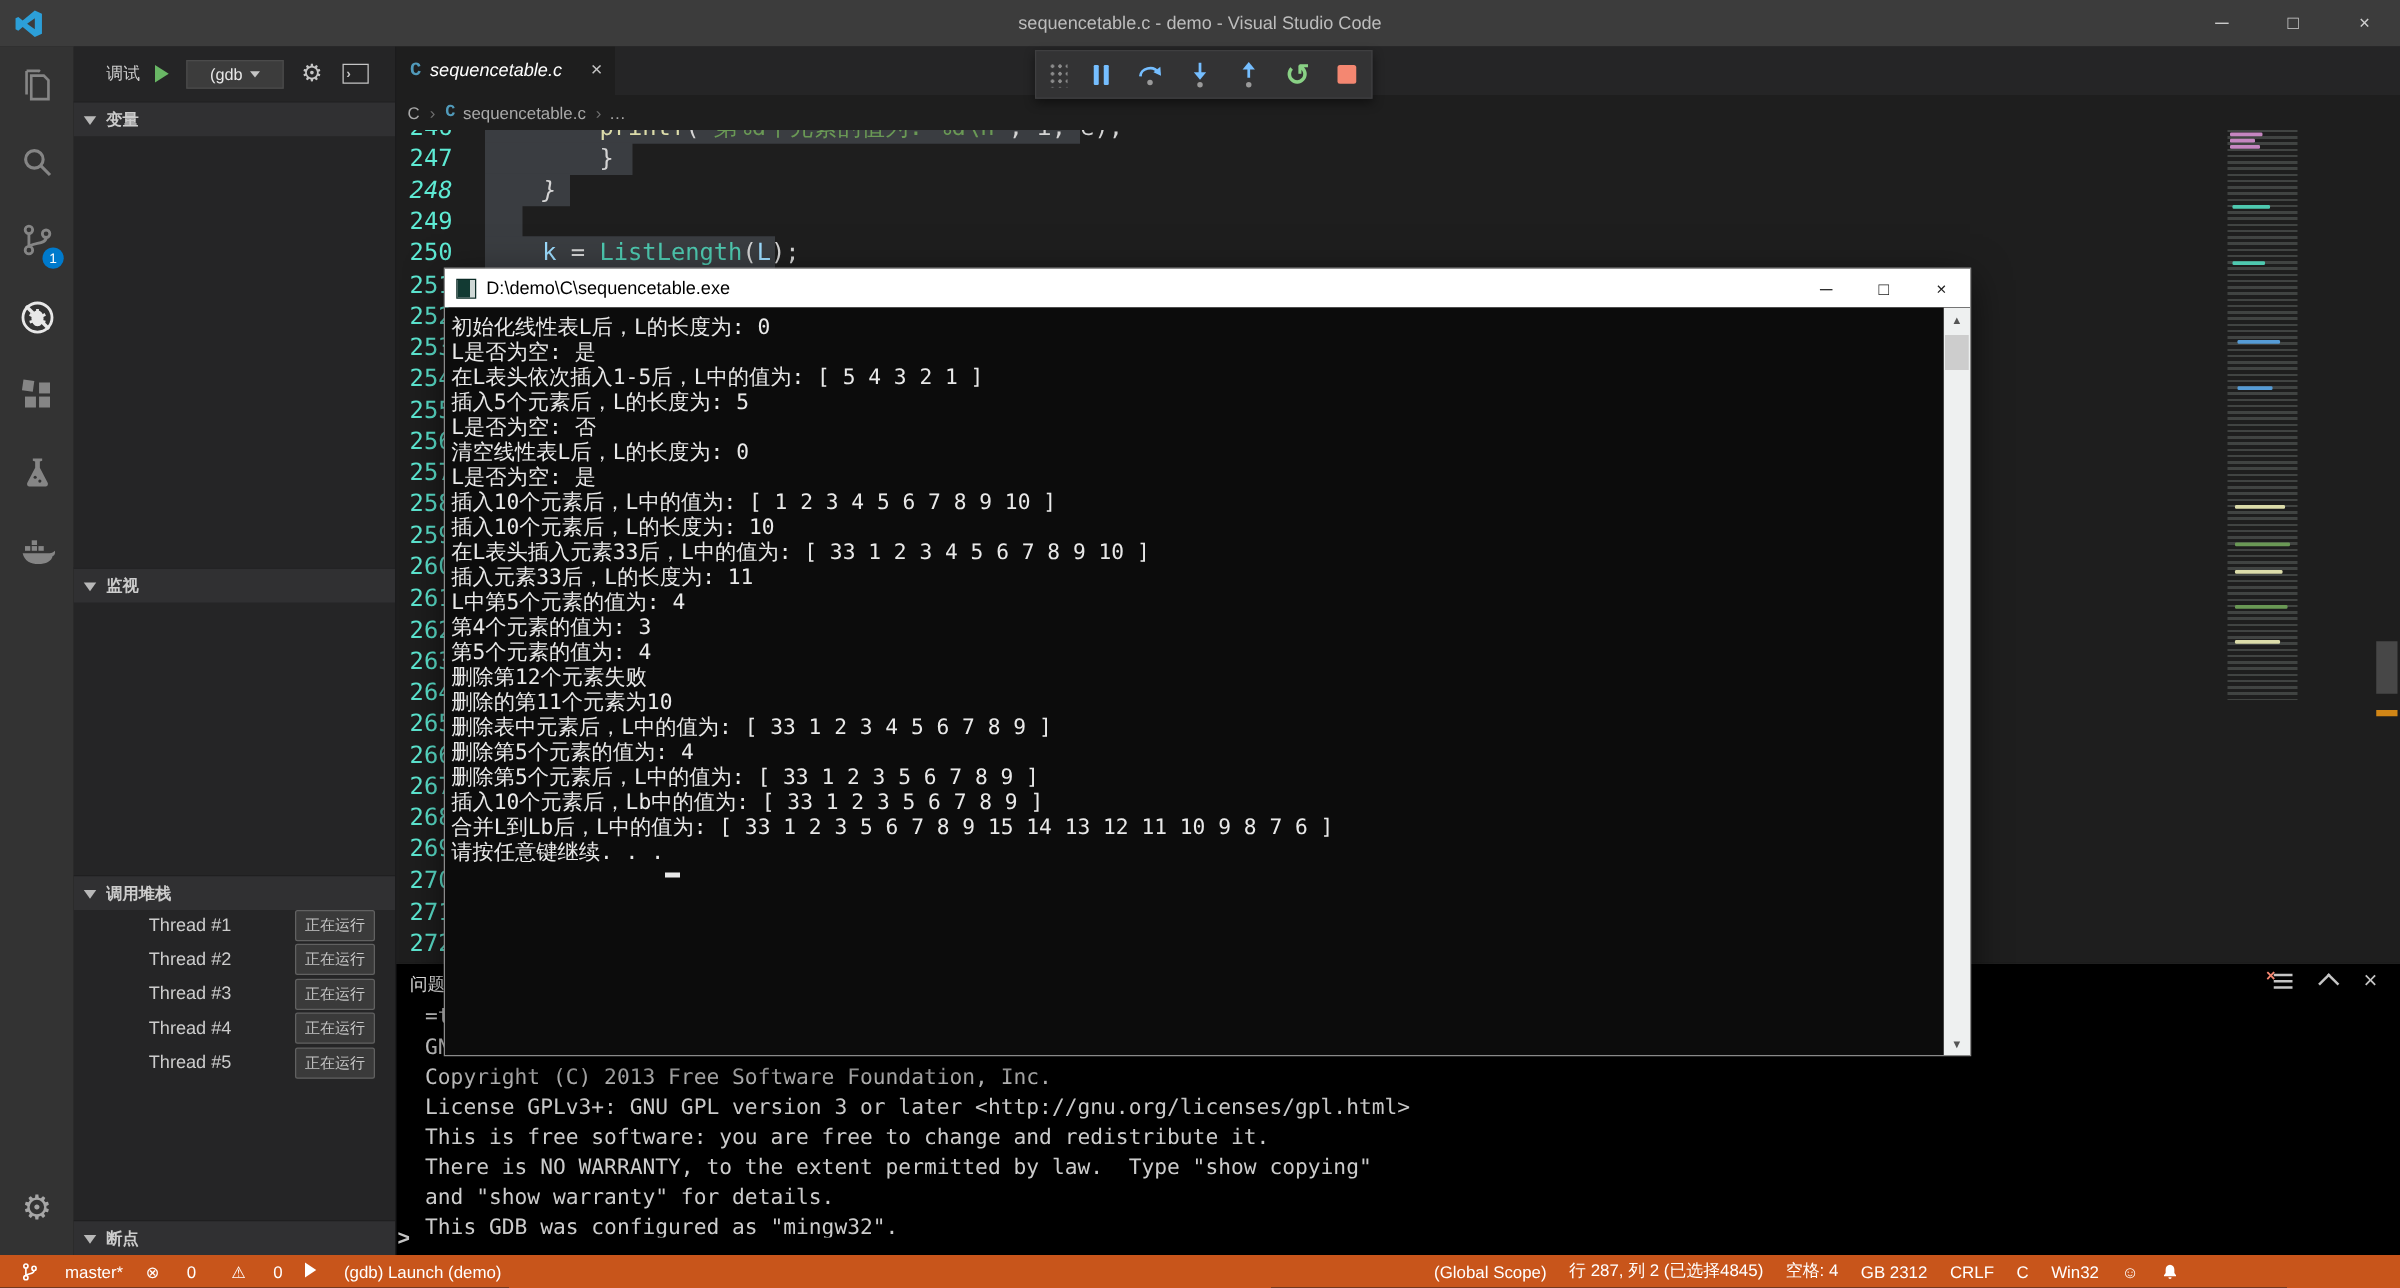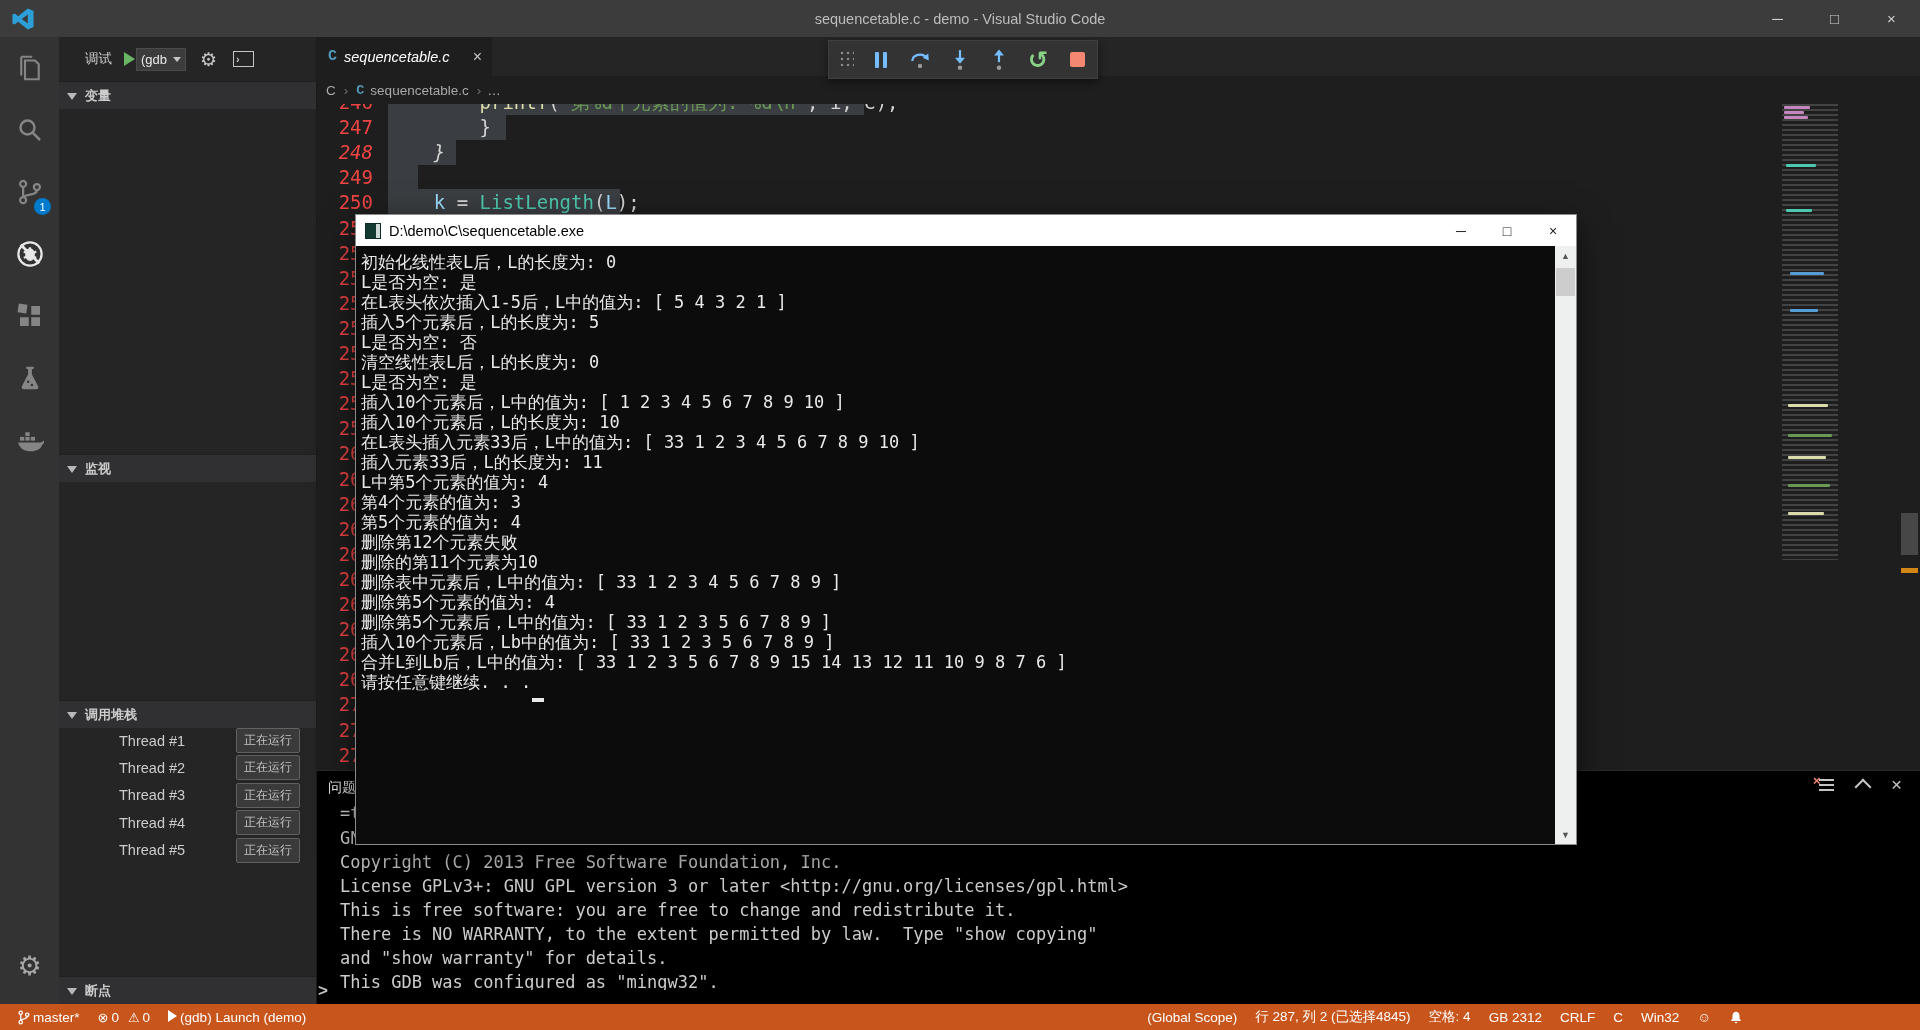--- a/index.html
+++ b/index.html
@@ -19,22 +19,22 @@
   .act-icon svg{width:30px;height:30px;}
   .act-badge{position:absolute;right:8px;bottom:8px;width:17px;height:17px;border-radius:50%;background:#007acc;
     color:#fff;font-size:11px;display:flex;align-items:center;justify-content:center;}
   .act-gear{position:absolute;left:0;bottom:18px;width:59px;height:40px;display:flex;align-items:center;justify-content:center;
     color:#a6a6a6;font-size:27px;}
   
   .sidebar{position:absolute;left:59px;top:37px;width:257px;height:967px;background:#252526;z-index:20;border-right:1px solid #1b1b1c;}
   .dbg-strip{position:absolute;left:0;top:0;width:257px;height:44px;display:flex;align-items:center;}
   .dbg-label{color:#cccccc;font-size:13.5px;margin-left:26px;}
   .play-tri{width:0;height:0;border-left:11px solid #69b765;border-top:7px solid transparent;border-bottom:7px solid transparent;margin-left:12px;}
-  .launch-box{margin-left:1px;background:#3c3c3c;border:1px solid #4b4b4b;color:#e8e8e8;font-size:13px;
-    padding:3px 4px;display:flex;align-items:center;gap:6px;}
+  .launch-box{margin-left:14px;background:#3c3c3c;border:1px solid #4b4b4b;color:#e8e8e8;font-size:13px;
+    padding:3px 18px;display:flex;align-items:center;gap:6px;}
   .caret-down{width:0;height:0;border-top:5px solid #c5c5c5;border-left:4px solid transparent;border-right:4px solid transparent;}
   .side-gear{margin-left:14px;color:#c5c5c5;font-size:19px;}
   .console-ico{margin-left:16px;width:17px;height:14px;border:1.6px solid #c5c5c5;color:#c5c5c5;font-size:11px;
     display:flex;align-items:center;justify-content:flex-start;padding-left:2px;font-weight:bold;}
   .section{position:absolute;left:0;width:257px;height:27px;background:#303032;display:flex;align-items:center;
     color:#cccccc;font-size:13px;font-weight:bold;border-top:1px solid #1f1f20;}
   .twistie{width:0;height:0;border-top:7px solid #b8b8b8;border-left:5px solid transparent;border-right:5px solid transparent;
     margin:2px 8px 0 8px;}
   .thread-row{position:absolute;left:0;width:257px;height:27px;display:flex;align-items:center;}
   .thread-name{color:#cccccc;font-size:14.5px;margin-left:60px;flex:1;}
@@ -48,21 +48,21 @@
   .tab-close{color:#c5c5c5;font-size:16px;margin-right:10px;}
   .breadcrumb{position:absolute;left:316px;top:76px;width:1466px;height:28px;background:#1e1e1e;display:flex;
     align-items:center;color:#a9a9a9;font-size:13.5px;z-index:5;}
   .crumb{margin-left:10px;}
   .crumb-sep{margin-left:8px;color:#6f6f6f;}
   .bc-cicon{color:#519aba;font-weight:bold;font-family:"Liberation Mono",monospace;margin-left:8px;}
   
   .code-area{position:absolute;left:316px;top:104px;width:1466px;height:666px;background:#1e1e1e;overflow:hidden;z-index:4;}
   .code-row{position:absolute;left:0;width:100%;height:26px;font-family:"DejaVu Sans Mono","Liberation Mono",monospace;
     font-size:19px;line-height:26px;white-space:pre;}
-  .gutter{position:absolute;left:12px;width:45px;text-align:right;color:#ef4444;}
+  .gutter{position:absolute;left:1px;width:45px;text-align:right;color:#5eead4;}
   .sel-block{position:absolute;left:72px;top:0;height:26px;background:#3a3d41;}
   .code-text{position:absolute;left:72px;top:0;}
   .tok-fn{color:#dcdcaa}.tok-str{color:#6a9955}.tok-var{color:#9cdcfe}.tok-typ{color:#4ec9b0}.tok-pln{color:#d4d4d4}
   
   .minimap{position:absolute;left:1782px;top:104px;width:74px;height:456px;z-index:4;
     background:repeating-linear-gradient(180deg,rgba(145,155,150,.30) 0 2px,transparent 2px 5px);
     background-size:56px 100%;background-repeat:no-repeat;}
   .mm-dash{position:absolute;height:3px;border-radius:1px;}
   .ed-scroll-thumb{position:absolute;left:1901px;top:513px;width:17px;height:42px;background:rgba(121,121,121,.45);z-index:4;}
   .ed-scroll-mark{position:absolute;left:1901px;top:568px;width:17px;height:5px;background:#d18616;z-index:4;}
@@ -100,21 +100,21 @@
   .con-lines{position:absolute;left:5px;top:6px;font-family:"DejaVu Sans Mono","Liberation Mono",monospace;
     font-size:17px;line-height:20px;color:#e9e9e9;white-space:pre;}
   .con-cursor{position:absolute;left:176px;top:452px;width:12px;height:4px;background:#e9e9e9;}
   .con-scroll{position:absolute;right:0;top:0;width:21px;height:100%;background:#eef0f0;}
   .con-arrow{position:absolute;left:0;width:21px;height:19px;display:flex;align-items:center;justify-content:center;
     font-size:9px;color:#555;}
   .con-thumb{position:absolute;left:1px;top:22px;width:19px;height:28px;background:#cdcdcd;}
   
   .statusbar{position:absolute;left:0;top:1004px;width:1920px;height:26px;background:#c8551b;color:#ffffff;
     display:flex;align-items:center;font-size:13.5px;z-index:60;}
-  .sb-item{display:flex;align-items:flex-start;gap:3px;padding:0 9px;height:100%;}
+  .sb-item{display:flex;align-items:flex-start;gap:22px;padding:0 9px;height:100%;}
   .sb-left{display:flex;align-items:center;margin-left:8px;}
   .sb-right{display:flex;align-items:center;margin-left:auto;margin-right:168px;}
   .sb-ico{font-size:13px;}
   .sb-play{width:0;height:0;border-left:9px solid #fff;border-top:6px solid transparent;border-bottom:6px solid transparent;}
 </style>
 </head>
 <body>
 
 <div class="titlebar">
   <svg class="vs-logo" viewBox="0 0 100 100">

